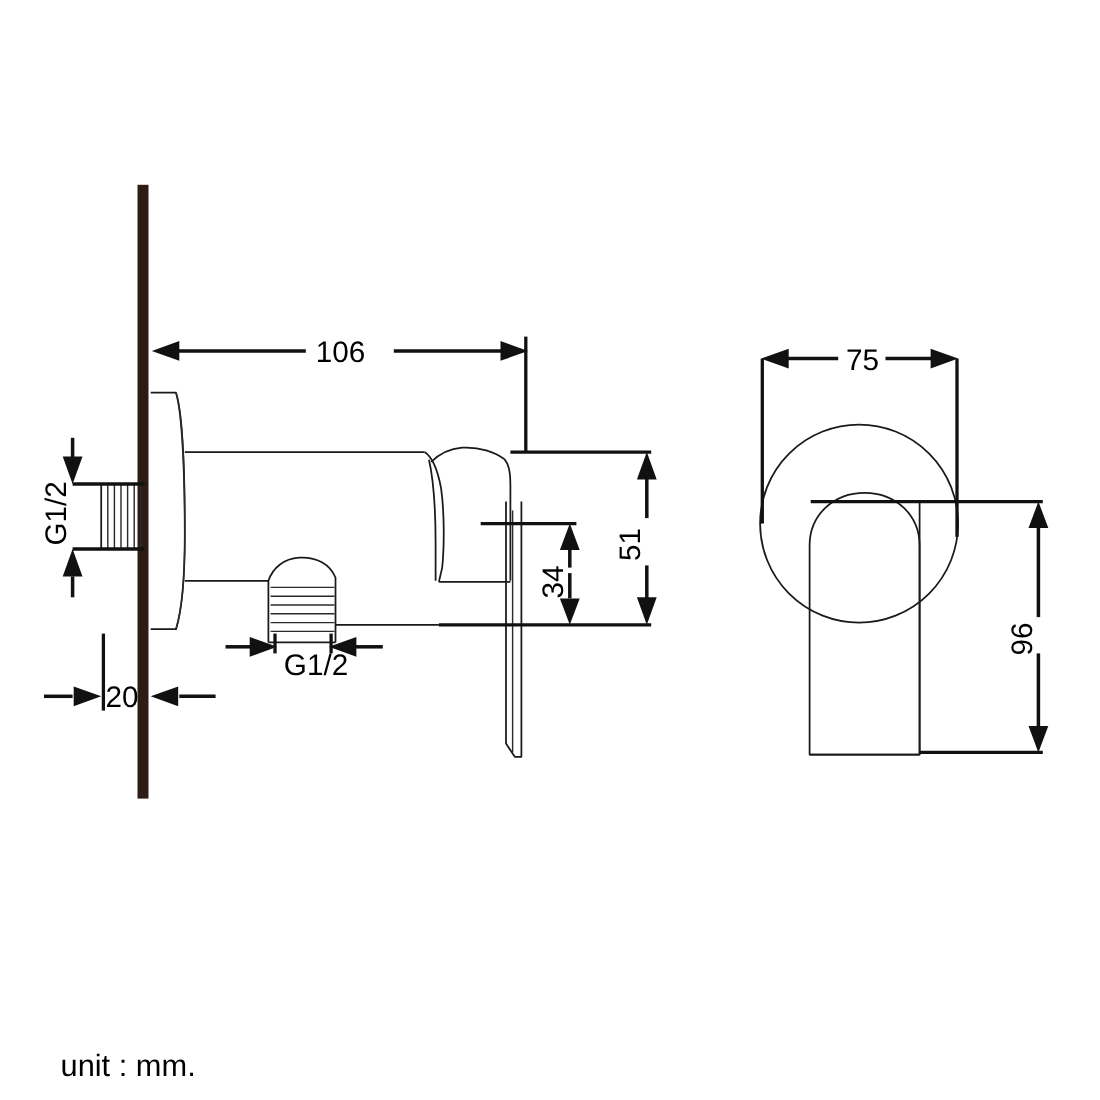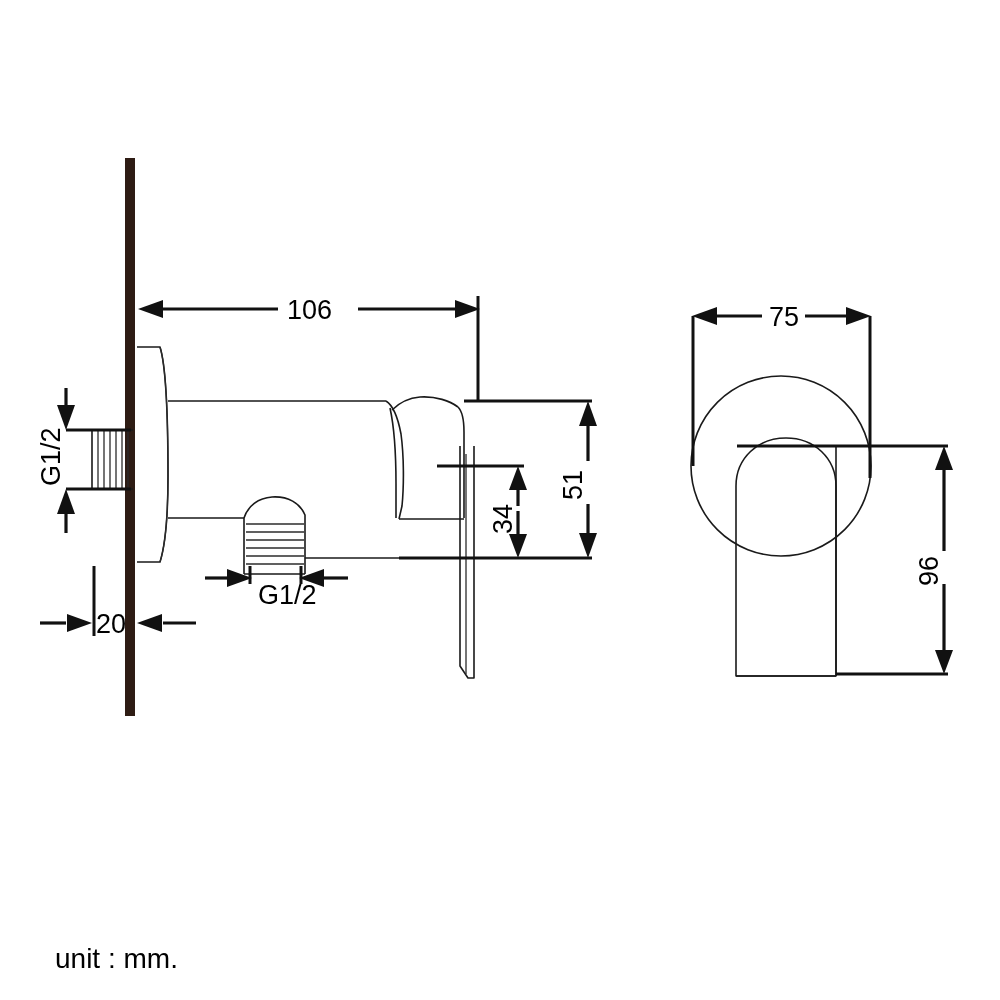--- a/index.html
+++ b/index.html
@@ -11,21 +11,21 @@
   body {
     width: 1000px;
     height: 1000px;
     font-family: "Liberation Sans", sans-serif;
     position: relative;
     overflow: hidden;
   }
   #drawing-root {
     position: absolute;
     left: 0;
-    top: 6px;
+    top: 16px;
     width: 1000px;
     height: 744px;
   }
   svg#drawing-svg {
     display: block;
     width: 1000px;
     height: 1000px;
   }
   .thin {
     fill: none;

